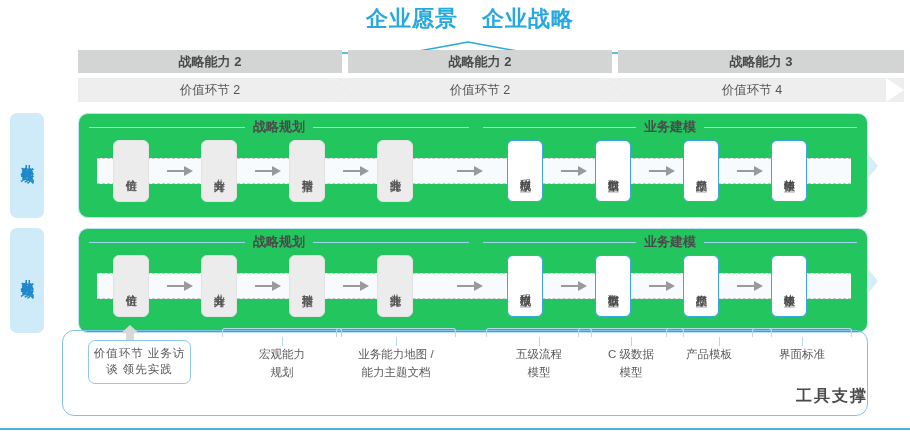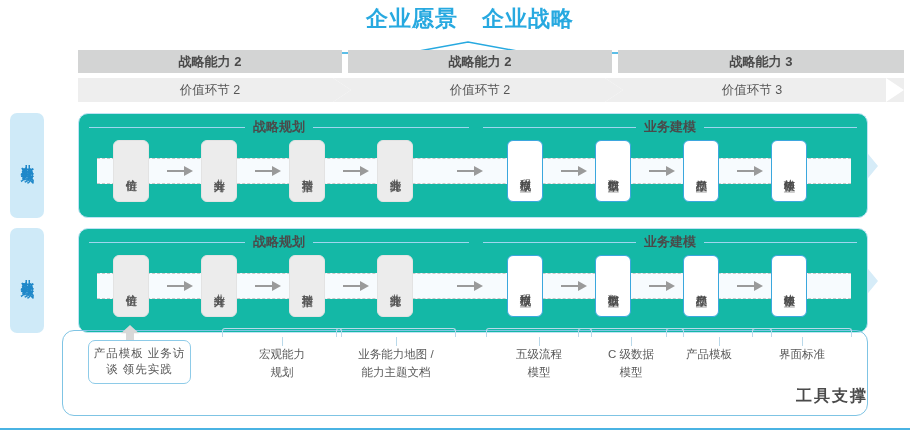--- a/index.html
+++ b/index.html
@@ -95,21 +95,21 @@
     color: #1f88c9; letter-spacing: 2px;
   }
 
   
   .band {
     position: absolute;
     left: 78px;
     width: 790px;
     border: 1.2px solid #bfe3f5;
     border-radius: 10px;
-    background: #14b8a6;
+    background: #22c55e;
   }
   .band-arrow {
     position: absolute;
     width: 78px;
     background: transparent;
   }
   .band-arrow i {
     display: block; width: 100%; height: 100%;
     background: #d6ecf8;
     clip-path: polygon(0 24%, 62% 24%, 62% 0, 100% 50%, 62% 100%, 62% 76%, 0 76%);
@@ -269,21 +269,21 @@
     <div class="val-notch" style="left:527px;"></div>
     <div class="val-notch2" style="left:527px;"></div>
     <div class="val-notch" style="left:808px;"></div>
     <div class="val-label" style="left:0px;width:264px;">
       <span>价值环节 2</span>
     </div>
     <div class="val-label" style="left:270px;width:264px;">
       <span>价值环节 2</span>
     </div>
     <div class="val-label" style="left:540px;width:268px;">
-      <span>价值环节 3</span>
+      <span>价值环节 4</span>
     </div>
   </div>
 
   <div class="domain-tab" style="top:113px;height:105px;">
     <span>业务领域 1</span>
   </div>
   <div class="domain-tab" style="top:228px;height:105px;">
     <span>业务领域 2</span>
   </div>
 
@@ -428,21 +428,21 @@
       </div>
     <div class="node blue" style="left:692px;top:26px;">
       <span>体验模型</span>
     </div>
   </div>
 
   <div class="outer-box"></div>
 
   <div class="up-arrow" style="left:121px;top:325px;"></div>
   <div class="callout" style="left:88px;top:340px;width:103px;height:44px;">
-    <span>产品模板
+    <span>价值环节
 业务访谈
 领先实践</span>
   </div>
 
   <div class="bracket" style="left:222px;top:328px;width:120px;"></div>
   <div class="bracket-stem" style="left:282px;top:337px;"></div>
   <div class="ann" style="left:222px;top:344px;width:120px;">
     <span>宏观能力
 规划</span>
   </div>

